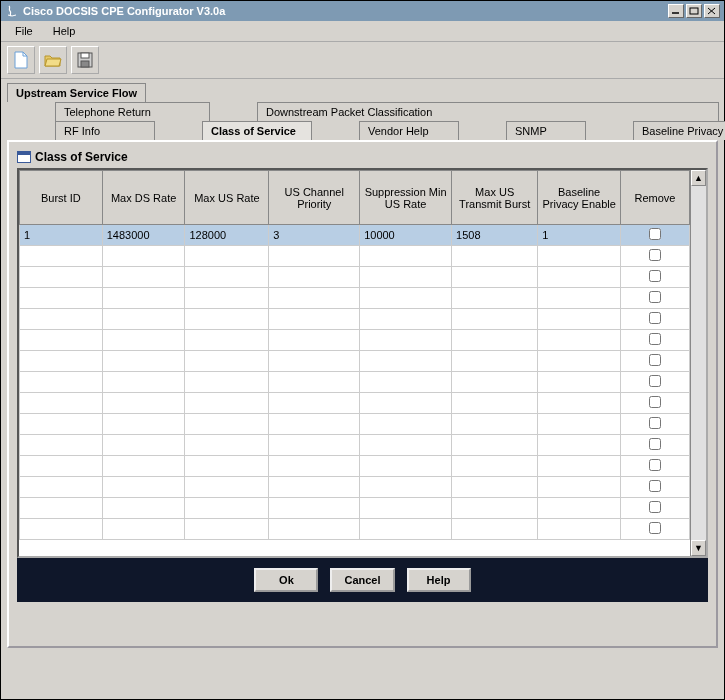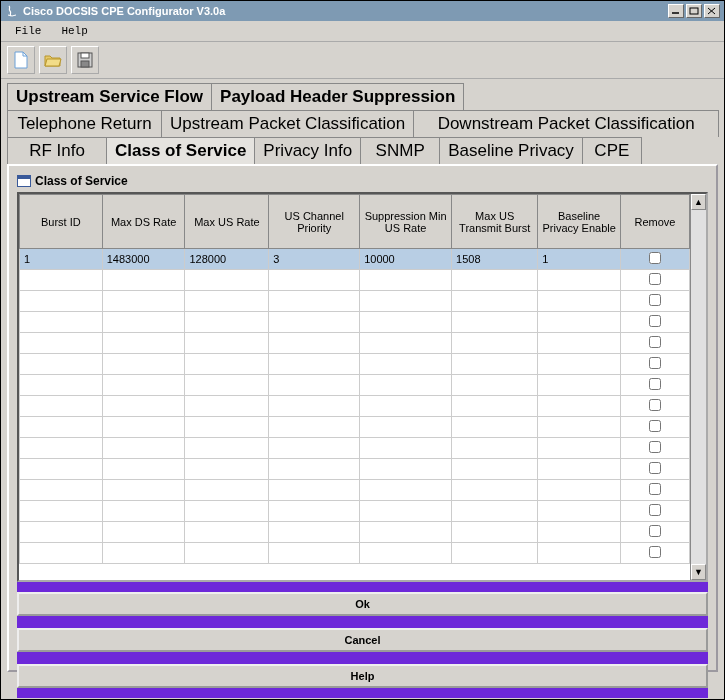--- a/index.html
+++ b/index.html
@@ -39,21 +39,21 @@
   .win-btn {
     width:16px; height:14px;
     background:#d6d3ce;
     border:1px solid #fff;
     border-right-color:#666; border-bottom-color:#666;
     display:flex; align-items:center; justify-content:center;
     font-size:10px; color:#000;
     cursor:pointer;
   }
   .menubar { display:flex; padding:2px 6px; background:#d6d3ce; gap:4px; border-bottom:1px solid #aaa;}
-  .menubar span { padding:2px 8px; cursor:pointer;font-family:Liberation Mono, monospace;}
+  .menubar span { padding:2px 8px; cursor:pointer;}
   .toolbar {
     display:flex; gap:4px; padding:4px 6px;
     border-bottom:1px solid #aaa;
   }
   .tool-btn {
     width:28px; height:28px;
     border:1px solid #aaa;
     border-top-color:#fff; border-left-color:#fff;
     background:#d6d3ce;
     display:flex; align-items:center; justify-content:center;
@@ -64,29 +64,29 @@
     background:#d6d3ce;
   }
   .tabstrip { display:flex; }
   .tab {
     padding:3px 8px;
     background:#d6d3ce;
     border:1px solid #888;
     border-bottom:none;
     margin-right:-1px;
     font-weight:bold;
-    font-size:17px;
+    font-size:11px;
     cursor:pointer;
     white-space:nowrap;
   }
   .tab.active {
     background:#e5e3df;
     position:relative;
   }
-  .tabrow2 .tab, .tabrow3 .tab { flex:1 1 auto; font-weight:normal; text-align:center;}
+  .tabrow2 .tab, .tabrow3 .tab { flex:1 1 auto; font-weight:normal; text-align:left;margin-left:48px;}
   .tabrow3 .tab.active { font-weight:bold; }
   .panel {
     border:2px solid #9c99a0;
     border-top-color:#fff; border-left-color:#fff;
     background:#d6d3ce;
     padding:8px;
     height: 508px;
   }
   .panel-title {
     display:flex; align-items:center; gap:4px;
@@ -144,22 +144,21 @@
     height:16px; border:1px solid #888;
     border-top-color:#fff; border-left-color:#fff;
     display:flex; align-items:center; justify-content:center;
     font-size:9px;
     cursor:pointer;
   }
   .scrollbar .track { flex:1; background:#e0e0e0; }
   .button-row {
     display:flex; justify-content:center; gap:12px;
     padding:10px 0;
-    background:#6d28d9;
-    flex-direction:column;
+    background:#0f172a;
   }
   .btn {
     min-width:64px; padding:4px 12px;
     background:#d6d3ce;
     border:2px outset #eee;
     font-weight:bold;
     font-size:11px;
     cursor:pointer;
   }
   input[type=checkbox]{ width:12px; height:12px; }
@@ -221,31 +220,29 @@
           <rect x="1" y="1" width="14" height="14" fill="#cfcfcf" stroke="#555"></rect>
           <rect x="4" y="1" width="8" height="5" fill="#fff" stroke="#555"></rect>
           <rect x="4" y="9" width="8" height="6" fill="#888" stroke="#555"></rect>
         </svg>
     </div>
   </div>
 
   <div class="client">
     <div class="tabstrip">
       <div class="tab">Upstream Service Flow</div>
-      <div class="tab">Payload Header Suppression</div>
     </div>
     <div class="tabstrip tabrow2">
       <div class="tab" style="flex:0 0 155px">Telephone Return</div>
-      <div class="tab" style="flex:0 0 225px">Upstream Packet Classification</div>
       <div class="tab" style="flex:1 1 auto">Downstream Packet Classification</div>
     </div>
     <div class="tabstrip tabrow3">
       <div class="tab" style="flex:0 0 100px">RF Info</div>
       <div class="tab active" style="flex:0 0 110px">Class of Service</div>
-      <div class="tab" style="flex:0 0 100px">Privacy Info</div>
+      <div class="tab" style="flex:0 0 100px">Vendor Help</div>
       <div class="tab" style="flex:0 0 80px">SNMP</div>
       <div class="tab" style="flex:0 0 120px">Baseline Privacy</div>
       <div class="tab" style="flex:0 0 60px">CPE</div>
     </div>
 
     <div class="panel">
       <div class="panel-title">
         <span class="mini-icon"></span>
         <span>Class of Service</span>
       </div>

